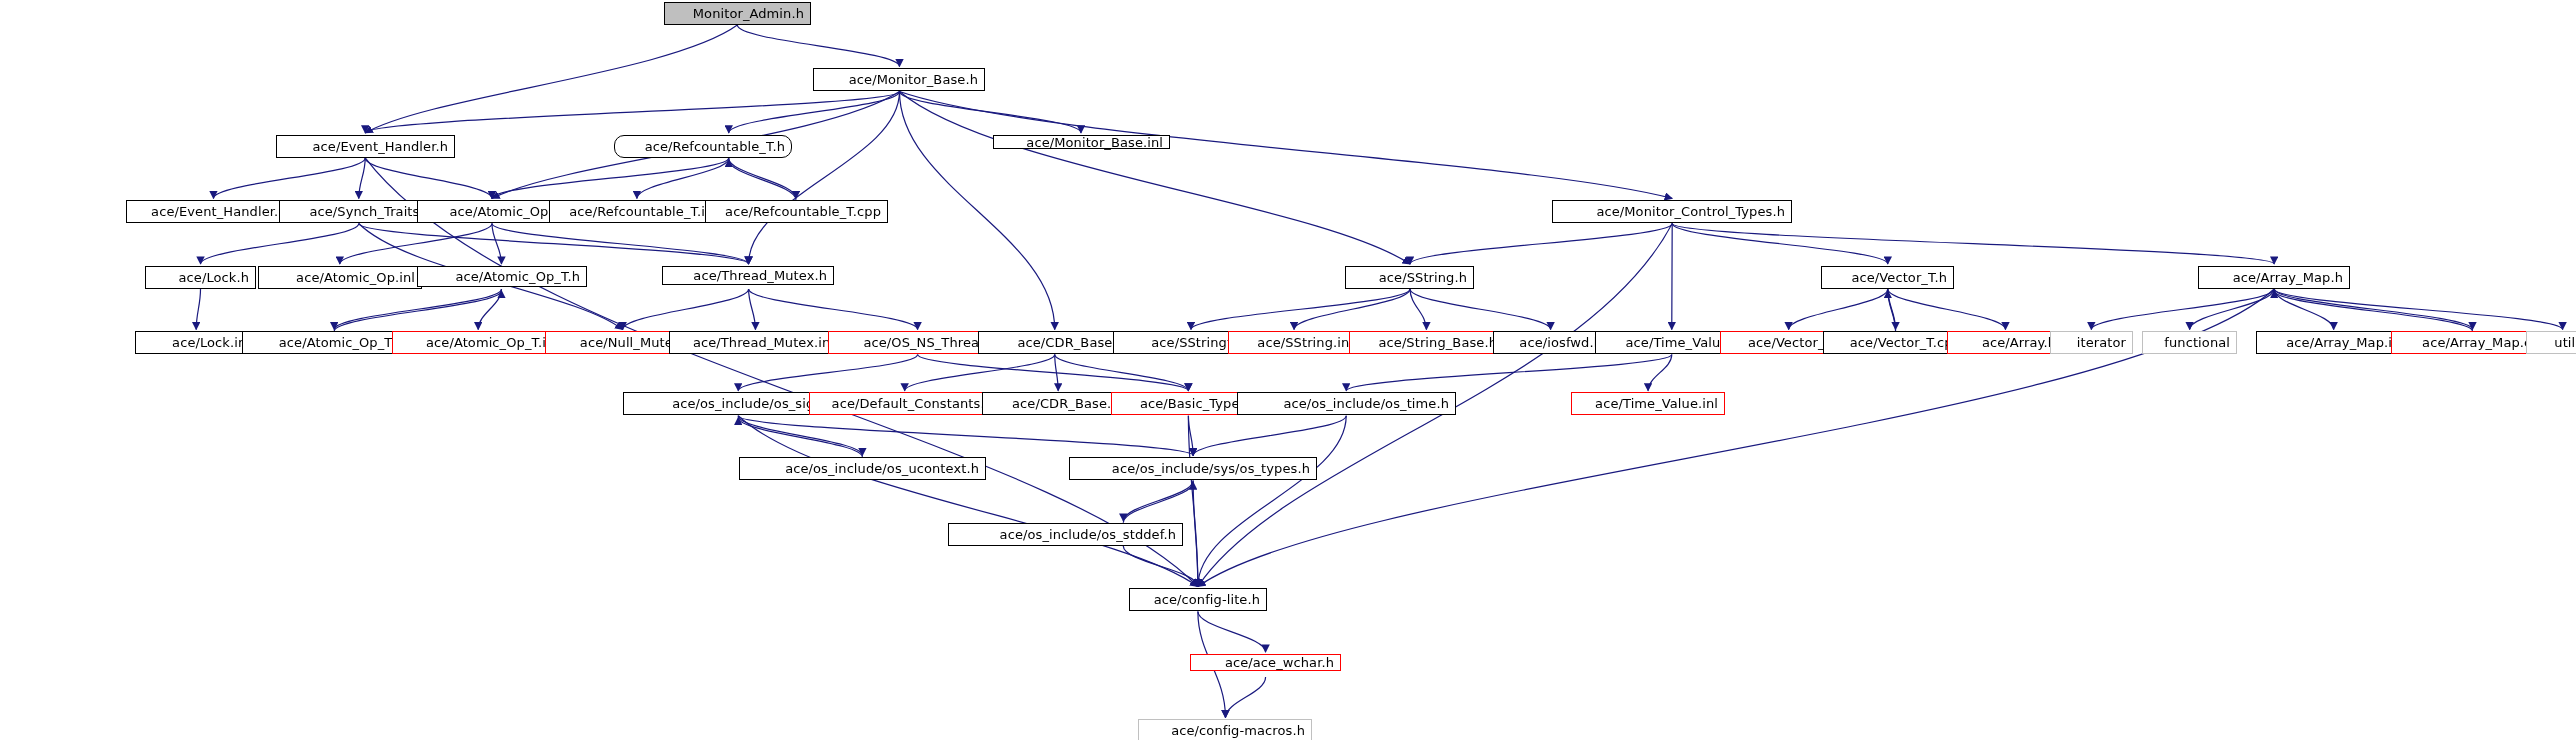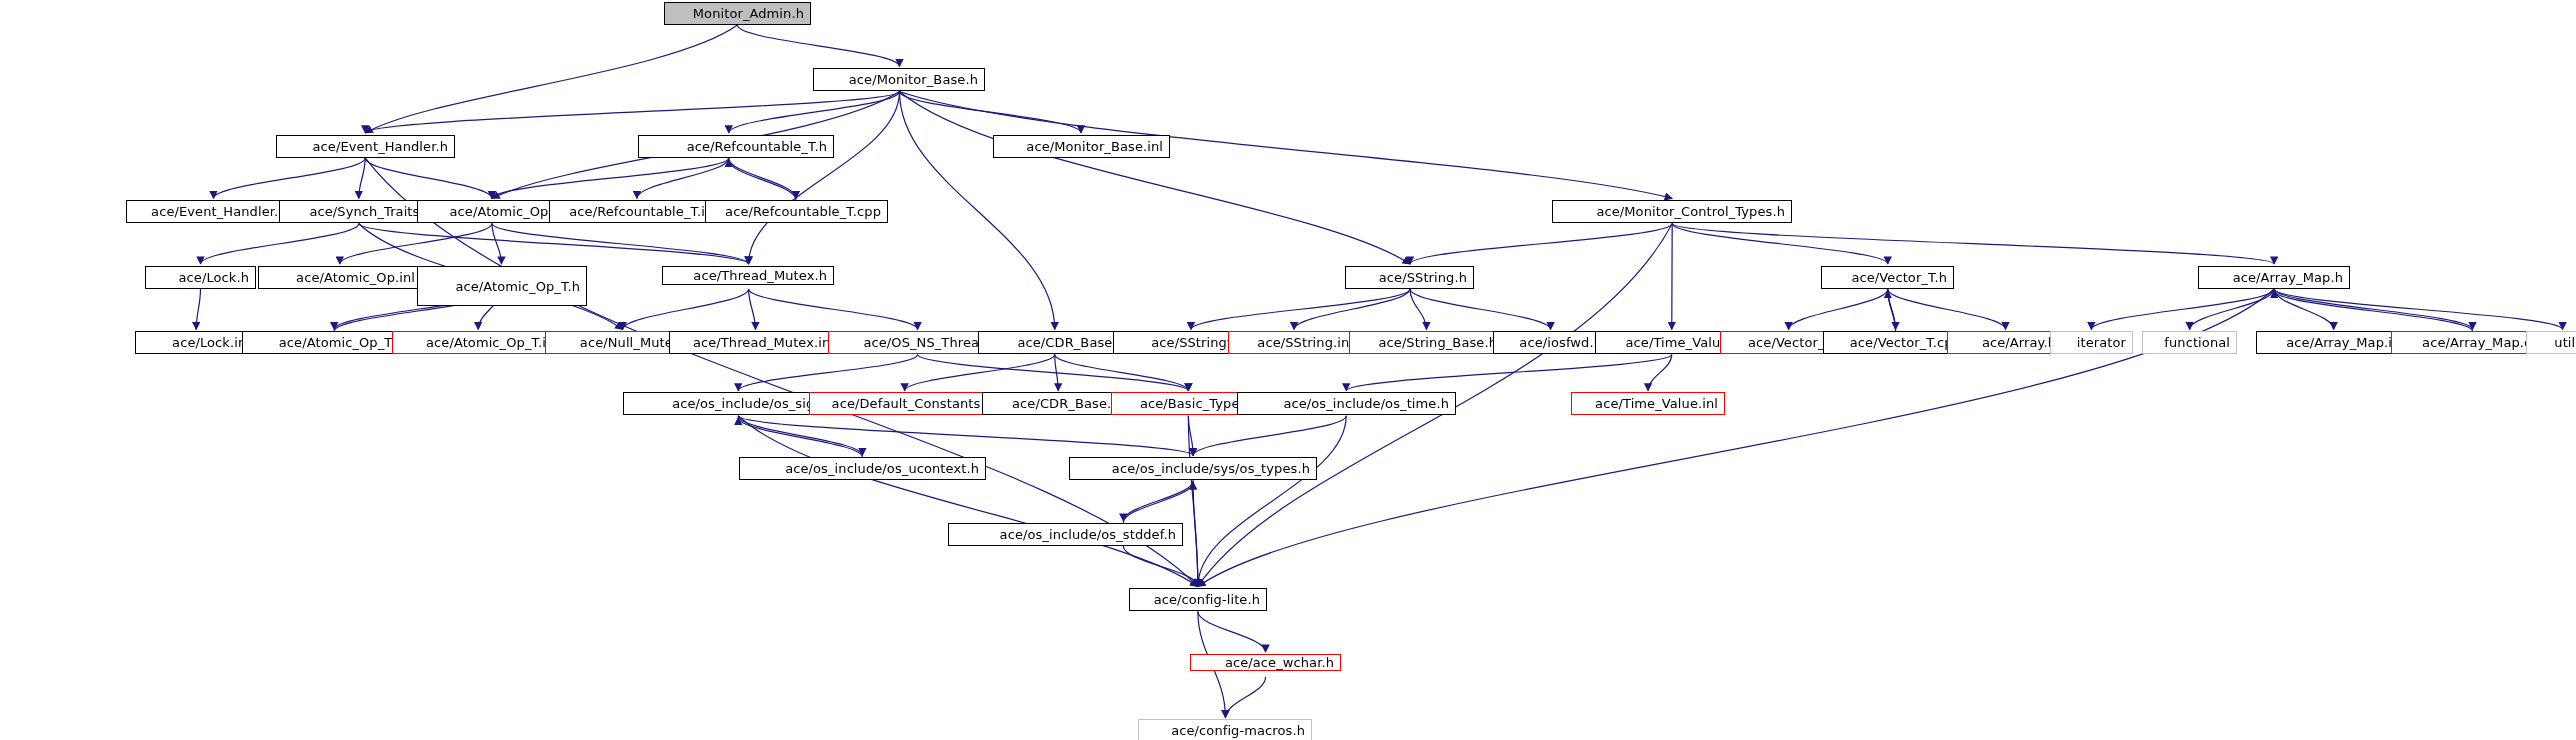--- a/index.html
+++ b/index.html
@@ -104,24 +104,24 @@
   <div id="node-layer">
       <div class="node root" style="left: 664px; top: 1.7px; width: 147px; height: 23px;">
         <span>Monitor_Admin.h</span>
       </div>
       <div class="node black" style="left: 813px; top: 68px; width: 172px; height: 23px;">
         <span>ace/Monitor_Base.h</span>
       </div>
       <div class="node black" style="left: 276px; top: 135px; width: 179px; height: 23px;">
         <span>ace/Event_Handler.h</span>
       </div>
-      <div class="node black" style="left: 638px; top: 135px; width: 196px; height: 23px;">
+      <div class="node black" style="left: 614px; top: 135px; width: 178px; height: 23px; border-radius: 10px;">
         <span>ace/Refcountable_T.h</span>
       </div>
-      <div class="node black" style="left: 993px; top: 135px; width: 177px; height: 23px;">
+      <div class="node black" style="left: 993px; top: 135px; width: 177px; height: 14px;">
         <span>ace/Monitor_Base.inl</span>
       </div>
       <div class="node black" style="left: 126px; top: 200px; width: 175px; height: 23px;">
         <span>ace/Event_Handler.inl</span>
       </div>
       <div class="node black" style="left: 279px; top: 200px; width: 160px; height: 23px;">
         <span>ace/Synch_Traits.h</span>
       </div>
       <div class="node black" style="left: 417px; top: 200px; width: 151px; height: 23px;">
         <span>ace/Atomic_Op.h</span>
@@ -134,21 +134,21 @@
       </div>
       <div class="node black" style="left: 1552px; top: 200px; width: 240px; height: 23px;">
         <span>ace/Monitor_Control_Types.h</span>
       </div>
       <div class="node black" style="left: 145px; top: 266px; width: 111px; height: 23px;">
         <span>ace/Lock.h</span>
       </div>
       <div class="node black" style="left: 258px; top: 266px; width: 164px; height: 23px;">
         <span>ace/Atomic_Op.inl</span>
       </div>
-      <div class="node black" style="left: 417px; top: 266px; width: 170px; height: 40px;">
+      <div class="node black" style="left: 417px; top: 266px; width: 170px; height: 21px;">
         <span>ace/Atomic_Op_T.h</span>
       </div>
       <div class="node black" style="left: 662px; top: 266px; width: 172px; height: 19px;">
         <span>ace/Thread_Mutex.h</span>
       </div>
       <div class="node black" style="left: 1345px; top: 266px; width: 129px; height: 23px;">
         <span>ace/SString.h</span>
       </div>
       <div class="node black" style="left: 1821px; top: 266px; width: 133px; height: 23px;">
         <span>ace/Vector_T.h</span>

